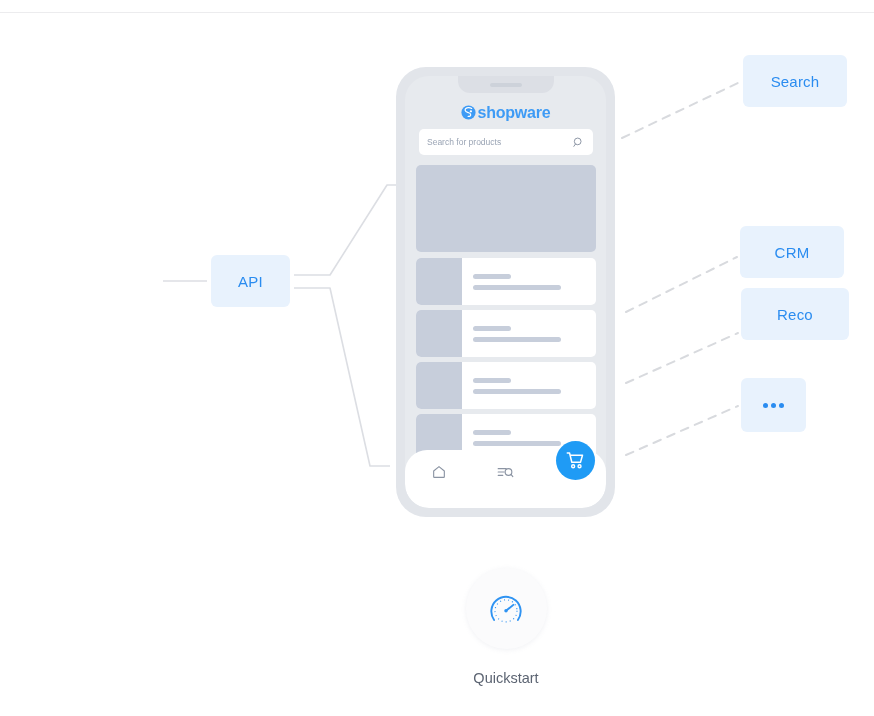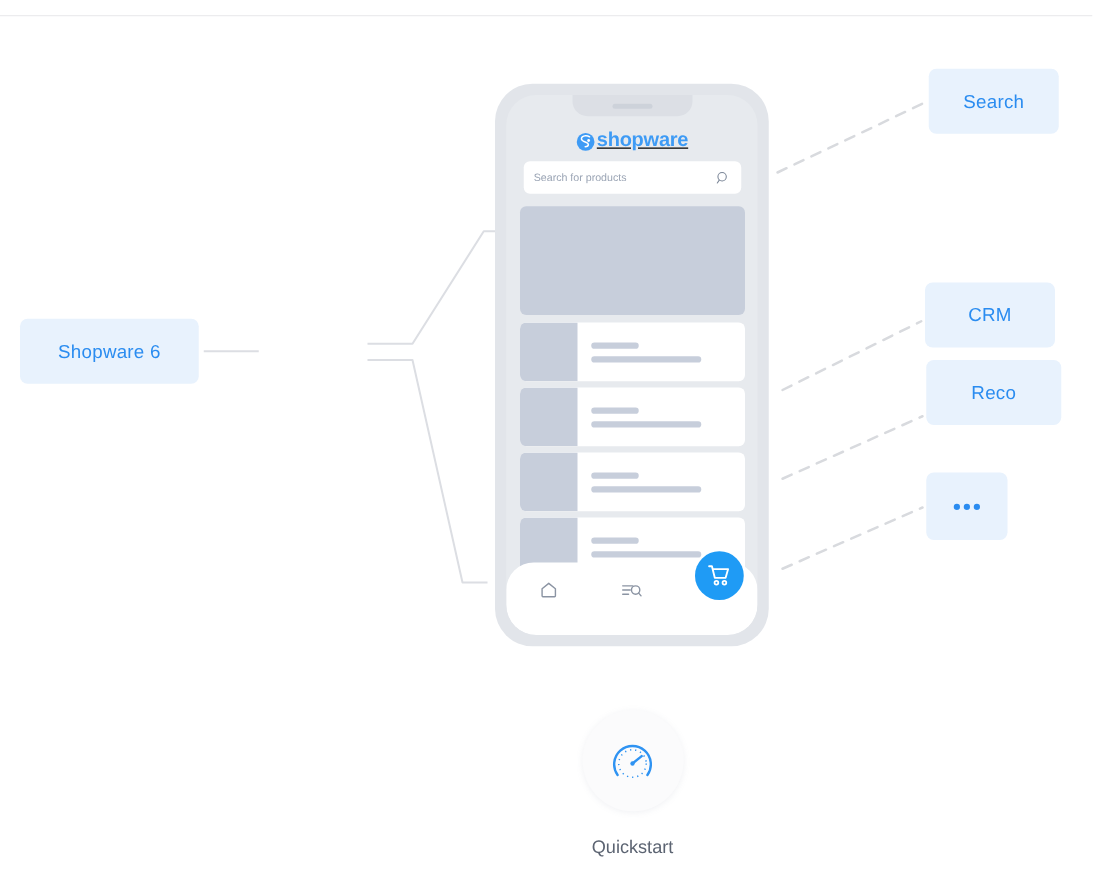--- a/index.html
+++ b/index.html
@@ -107,24 +107,23 @@
     width: 32px;
     height: 4px;
     border-radius: 2px;
     background: #cdd2da;
   }
   .brand {
     position: absolute;
     top: 28px;
     left: 0; right: 0;
     display: flex;
-    align-items: center;
+    align-items: flex-start;
     justify-content: center;
     gap: 0;
-    text-decoration: underline;
   }
   .brand .wordmark {
     color: #3e9bf5;
     font-size: 16px;
     font-weight: bold;
     letter-spacing: -.2px;
   }
   .search-field {
     position: absolute;
     top: 53px;
@@ -261,24 +260,24 @@
 
       <line x1="622" y1="138" x2="740" y2="82" stroke="#d8dade" stroke-width="2" stroke-dasharray="8 7" stroke-linecap="round"></line>
 
       <line x1="626" y1="312" x2="737" y2="257" stroke="#d8dade" stroke-width="2" stroke-dasharray="8 7" stroke-linecap="round"></line>
 
       <line x1="626" y1="383" x2="738" y2="333" stroke="#d8dade" stroke-width="2" stroke-dasharray="8 7" stroke-linecap="round"></line>
 
       <line x1="626" y1="455" x2="738" y2="406" stroke="#d8dade" stroke-width="2" stroke-dasharray="8 7" stroke-linecap="round"></line>
     </svg>
 
-    <div class="tag-box" id="box-shopware6">
-      <span>Shopware 6</span>
-    </div>
-
+
+    <div class="tag-box" id="box-api">
+      <span>API</span>
+    </div>
 
     <div class="tag-box" id="box-search">
       <span>Search</span>
     </div>
 
     <div class="tag-box" id="box-crm">
       <span>CRM</span>
     </div>
 
     <div class="tag-box" id="box-reco">

